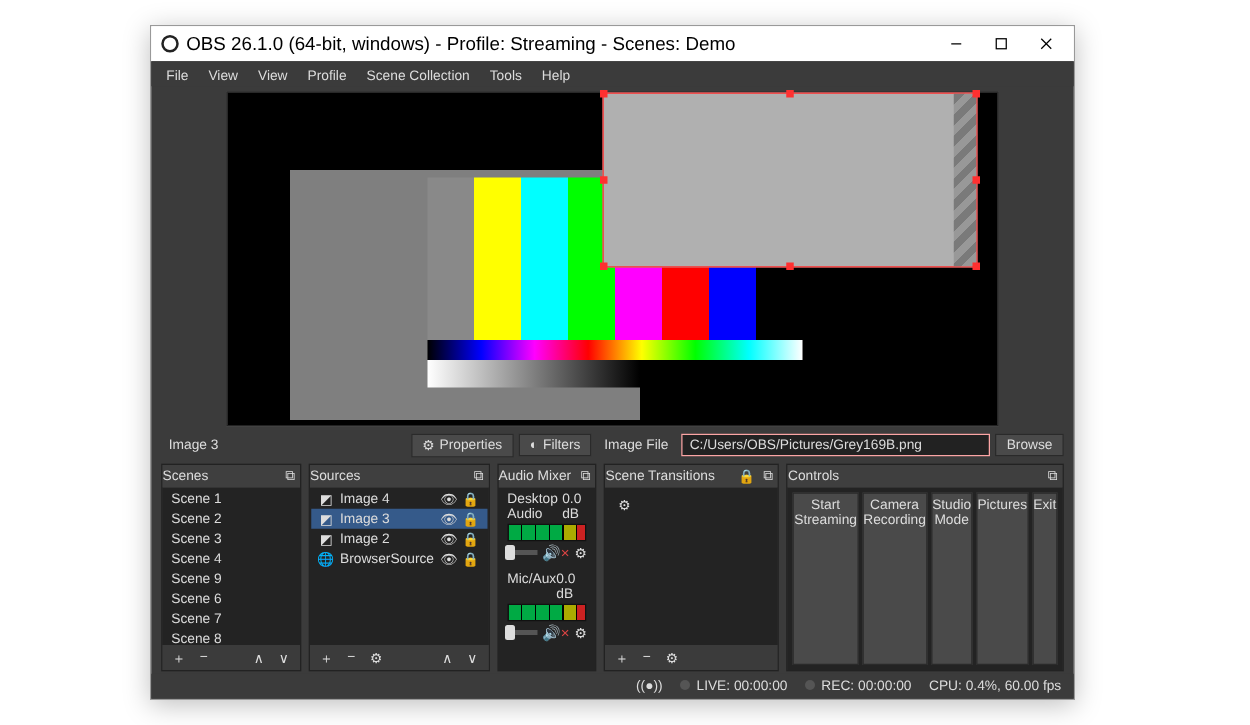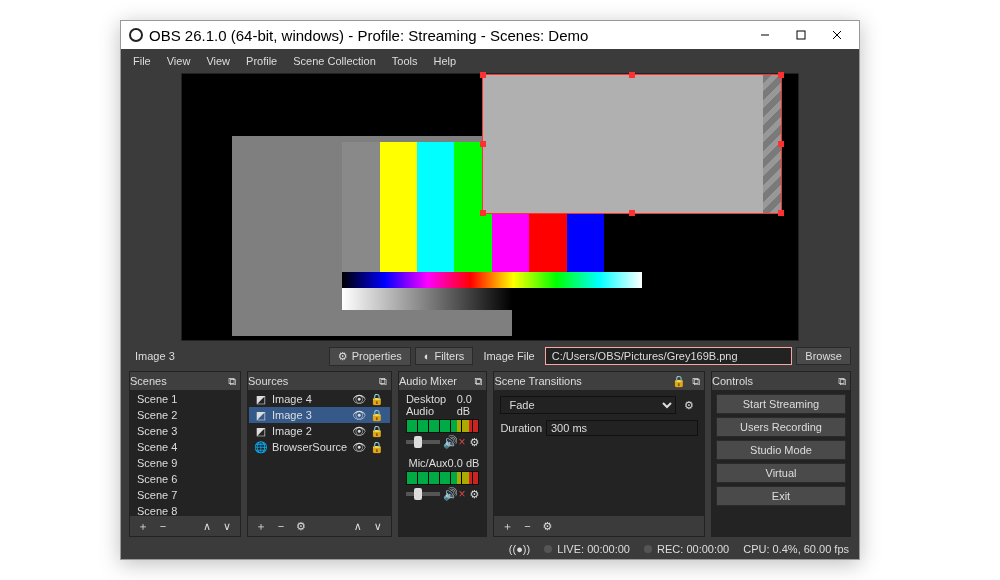--- a/index.html
+++ b/index.html
@@ -32,31 +32,31 @@
 .dock-hdr .lock{position:absolute;right:18px}
 .dock-hdr .pop{position:absolute;right:4px}
 .dock-body{flex:1;overflow:hidden;background:#232323;padding:1px}
 .scene-item,.src-item{padding:2px 6px;color:#ddd;display:flex;align-items:center;gap:5px;height:16px}
 .src-item.sel{background:#355a8a}
 .src-item .ic{width:12px;height:12px;display:inline-flex;align-items:center;justify-content:center}
 .src-item .vis{margin-left:auto;display:flex;gap:4px}
 .dock-ftr{height:20px;background:#3b3b3b;display:flex;align-items:center;padding:0 4px;gap:2px}
 .tool-btn{width:18px;height:16px;display:flex;align-items:center;justify-content:center;color:#ddd}
 .mixer-ch{padding:2px 6px 6px}
-.mixer-ch .row1{display:flex;justify-content:flex-end;font-size:10px}
+.mixer-ch .row1{display:flex;justify-content:flex-start;font-size:10px}
 .meter{height:14px;margin-top:2px;background:linear-gradient(90deg,#0a4 0 70%,#aa0 70% 88%,#c22 88% 100%);position:relative;border:1px solid #111}
 .meter .ticks{position:absolute;inset:0;background:repeating-linear-gradient(90deg,transparent 0 10px,#000 10px 11px)}
 .slider-row{display:flex;align-items:center;gap:4px;margin-top:2px}
 .slider{flex:1;height:4px;background:#555;position:relative}
 .slider .thumb{position:absolute;right:18px;top:-4px;width:8px;height:12px;background:#ddd;border-radius:2px}
 .mute-ic{color:#d44;font-size:12px}
 .trans-body{padding:6px}
 .trans-row{display:flex;align-items:center;gap:4px;margin-bottom:6px}
 .trans-row select,.trans-row input{background:#222;border:1px solid #111;color:#ddd;padding:1px 4px;font-size:11px}
-.ctrl-body{padding:4px;display:flex;flex-direction:column;gap:3px}
+.ctrl-body{padding:4px;display:flex;flex-direction:row;gap:3px}
 .big-btn{background:#4a4a4a;border:1px solid #2a2a2a;padding:3px 0;text-align:center}
 .statusbar{position:absolute;left:0;right:0;bottom:0;height:20px;background:#3b3b3b;display:flex;align-items:center;justify-content:flex-end;gap:14px;padding:0 10px;font-size:10px}
 .status-dot{width:8px;height:8px;border-radius:50%;background:#555;display:inline-block;margin-right:2px}
 svg{display:block}
 </style>
 </head>
 <body>
 
 <div class="outer-frame">
   <div class="titlebar">
@@ -247,47 +247,40 @@
       </div>
 
       <div class="dock" style="flex:0 0 140px">
         <div class="dock-hdr">
           <span>Scene Transitions</span>
           <span class="lock">🔒</span>
           <span class="pop">⧉</span>
         </div>
         <div class="dock-body trans-body">
           <div class="trans-row">
-            <select style="flex:1">
-              <option>Fade</option>
-            </select>
             <div class="tool-btn">⚙</div>
-          </div>
-          <div class="trans-row">
-            <span>Duration</span>
-            <input style="flex: 1 1 0%;" value="300 ms">
           </div>
         </div>
         <div class="dock-ftr">
           <div class="tool-btn">＋</div>
           <div class="tool-btn">−</div>
           <div class="tool-btn">⚙</div>
         </div>
       </div>
 
       <div class="dock" style="flex:0 0 140px">
         <div class="dock-hdr">
           <span>Controls</span>
           <span class="pop">⧉</span>
         </div>
         <div class="dock-body ctrl-body" id="controls-list">
             <div class="big-btn">Start Streaming</div>
-            <div class="big-btn">Users Recording</div>
+            <div class="big-btn">Camera Recording</div>
             <div class="big-btn">Studio Mode</div>
-            <div class="big-btn">Virtual</div>
+            <div class="big-btn">Pictures</div>
             <div class="big-btn">Exit</div>
           </div>
       </div>
 
     </div>
 
     <div class="statusbar">
       <span>((●))</span>
       <span>
         <span class="status-dot"></span>

